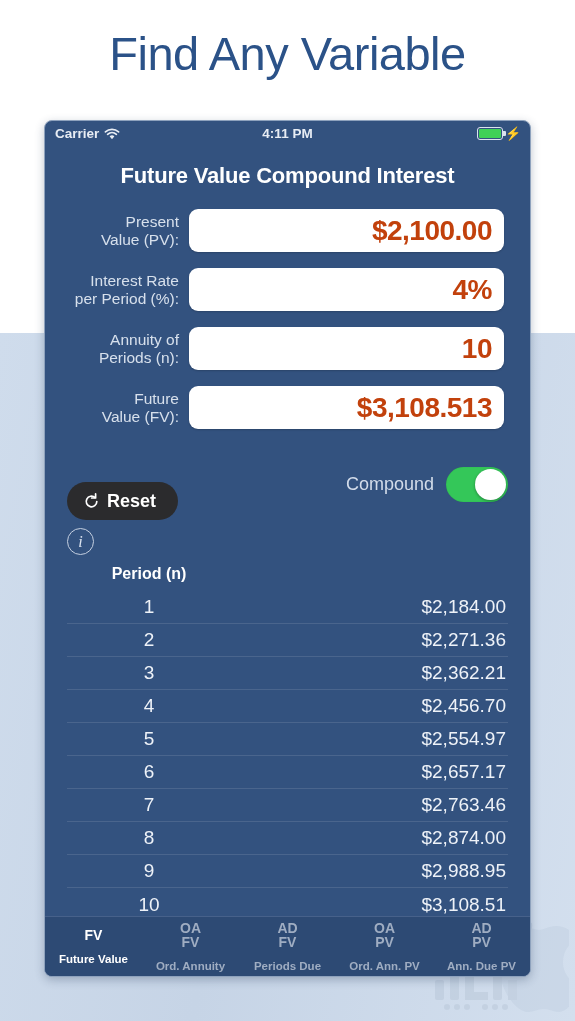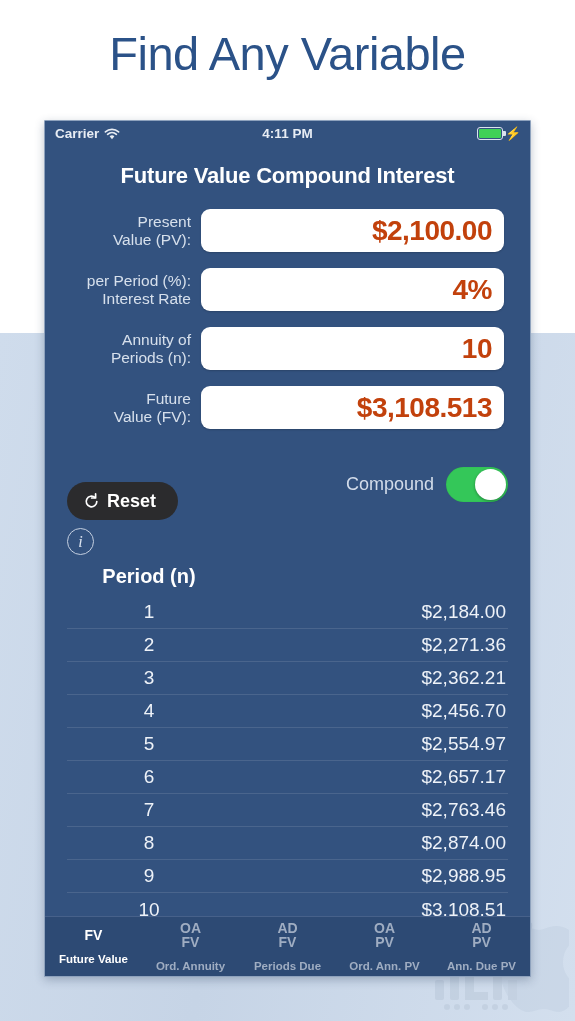--- a/index.html
+++ b/index.html
@@ -51,21 +51,21 @@
     opacity: 0.30;
     pointer-events: none;
   }
 
   
   .phone {
     position: absolute;
     left: 44px; top: 120px;
     width: 487px; height: 857px;
     background: #33527f;
-    border-radius: 1px;
+    border-radius: 8px;
     border: 1px solid #8ea2bd;
     box-shadow: 0 3px 10px rgba(40,60,90,0.30);
     overflow: hidden;
   }
 
   
   .statusbar {
     position: relative;
     height: 28px;
     width: 100%;
@@ -122,21 +122,21 @@
     margin-top: 20px;
     padding: 0 26px 0 0;
   }
   .row {
     display: flex;
     align-items: center;
     margin-bottom: 16px;
     height: 43px;
   }
   .row-label {
-    width: 156px;
+    width: 144px;
     text-align: right;
     padding-right: 10px;
     color: #d7e0ec;
     font-size: 15.5px;
     line-height: 18px;
   }
   .row-label span { display: block; }
   .field {
     flex: 1;
     height: 43px;
@@ -220,21 +220,21 @@
 
   
   .table {
     margin-top: 10px;
     padding: 0 22px;
   }
   .thead {
     display: flex;
     justify-content: space-between;
     color: #ffffff;
-    font-size: 20px;
+    font-size: 16px;
     font-weight: bold;
     padding: 0 2px 8px 2px;
   }
   .th-left { width: 160px; text-align: center; }
   .th-right { text-align: right; }
   .trow {
     display: flex;
     justify-content: space-between;
     align-items: center;
     height: 33px;
@@ -337,22 +337,22 @@
     <div class="row">
       <div class="row-label">
         <span>Present</span>
         <span>Value (PV):</span>
       </div>
       <div class="field">$2,100.00</div>
     </div>
 
     <div class="row">
       <div class="row-label">
+        <span>Interest Rate</span>
         <span>per Period (%):</span>
-        <span>Interest Rate</span>
       </div>
       <div class="field">4%</div>
     </div>
 
     <div class="row">
       <div class="row-label">
         <span>Annuity of</span>
         <span>Periods (n):</span>
       </div>
       <div class="field">10</div>

